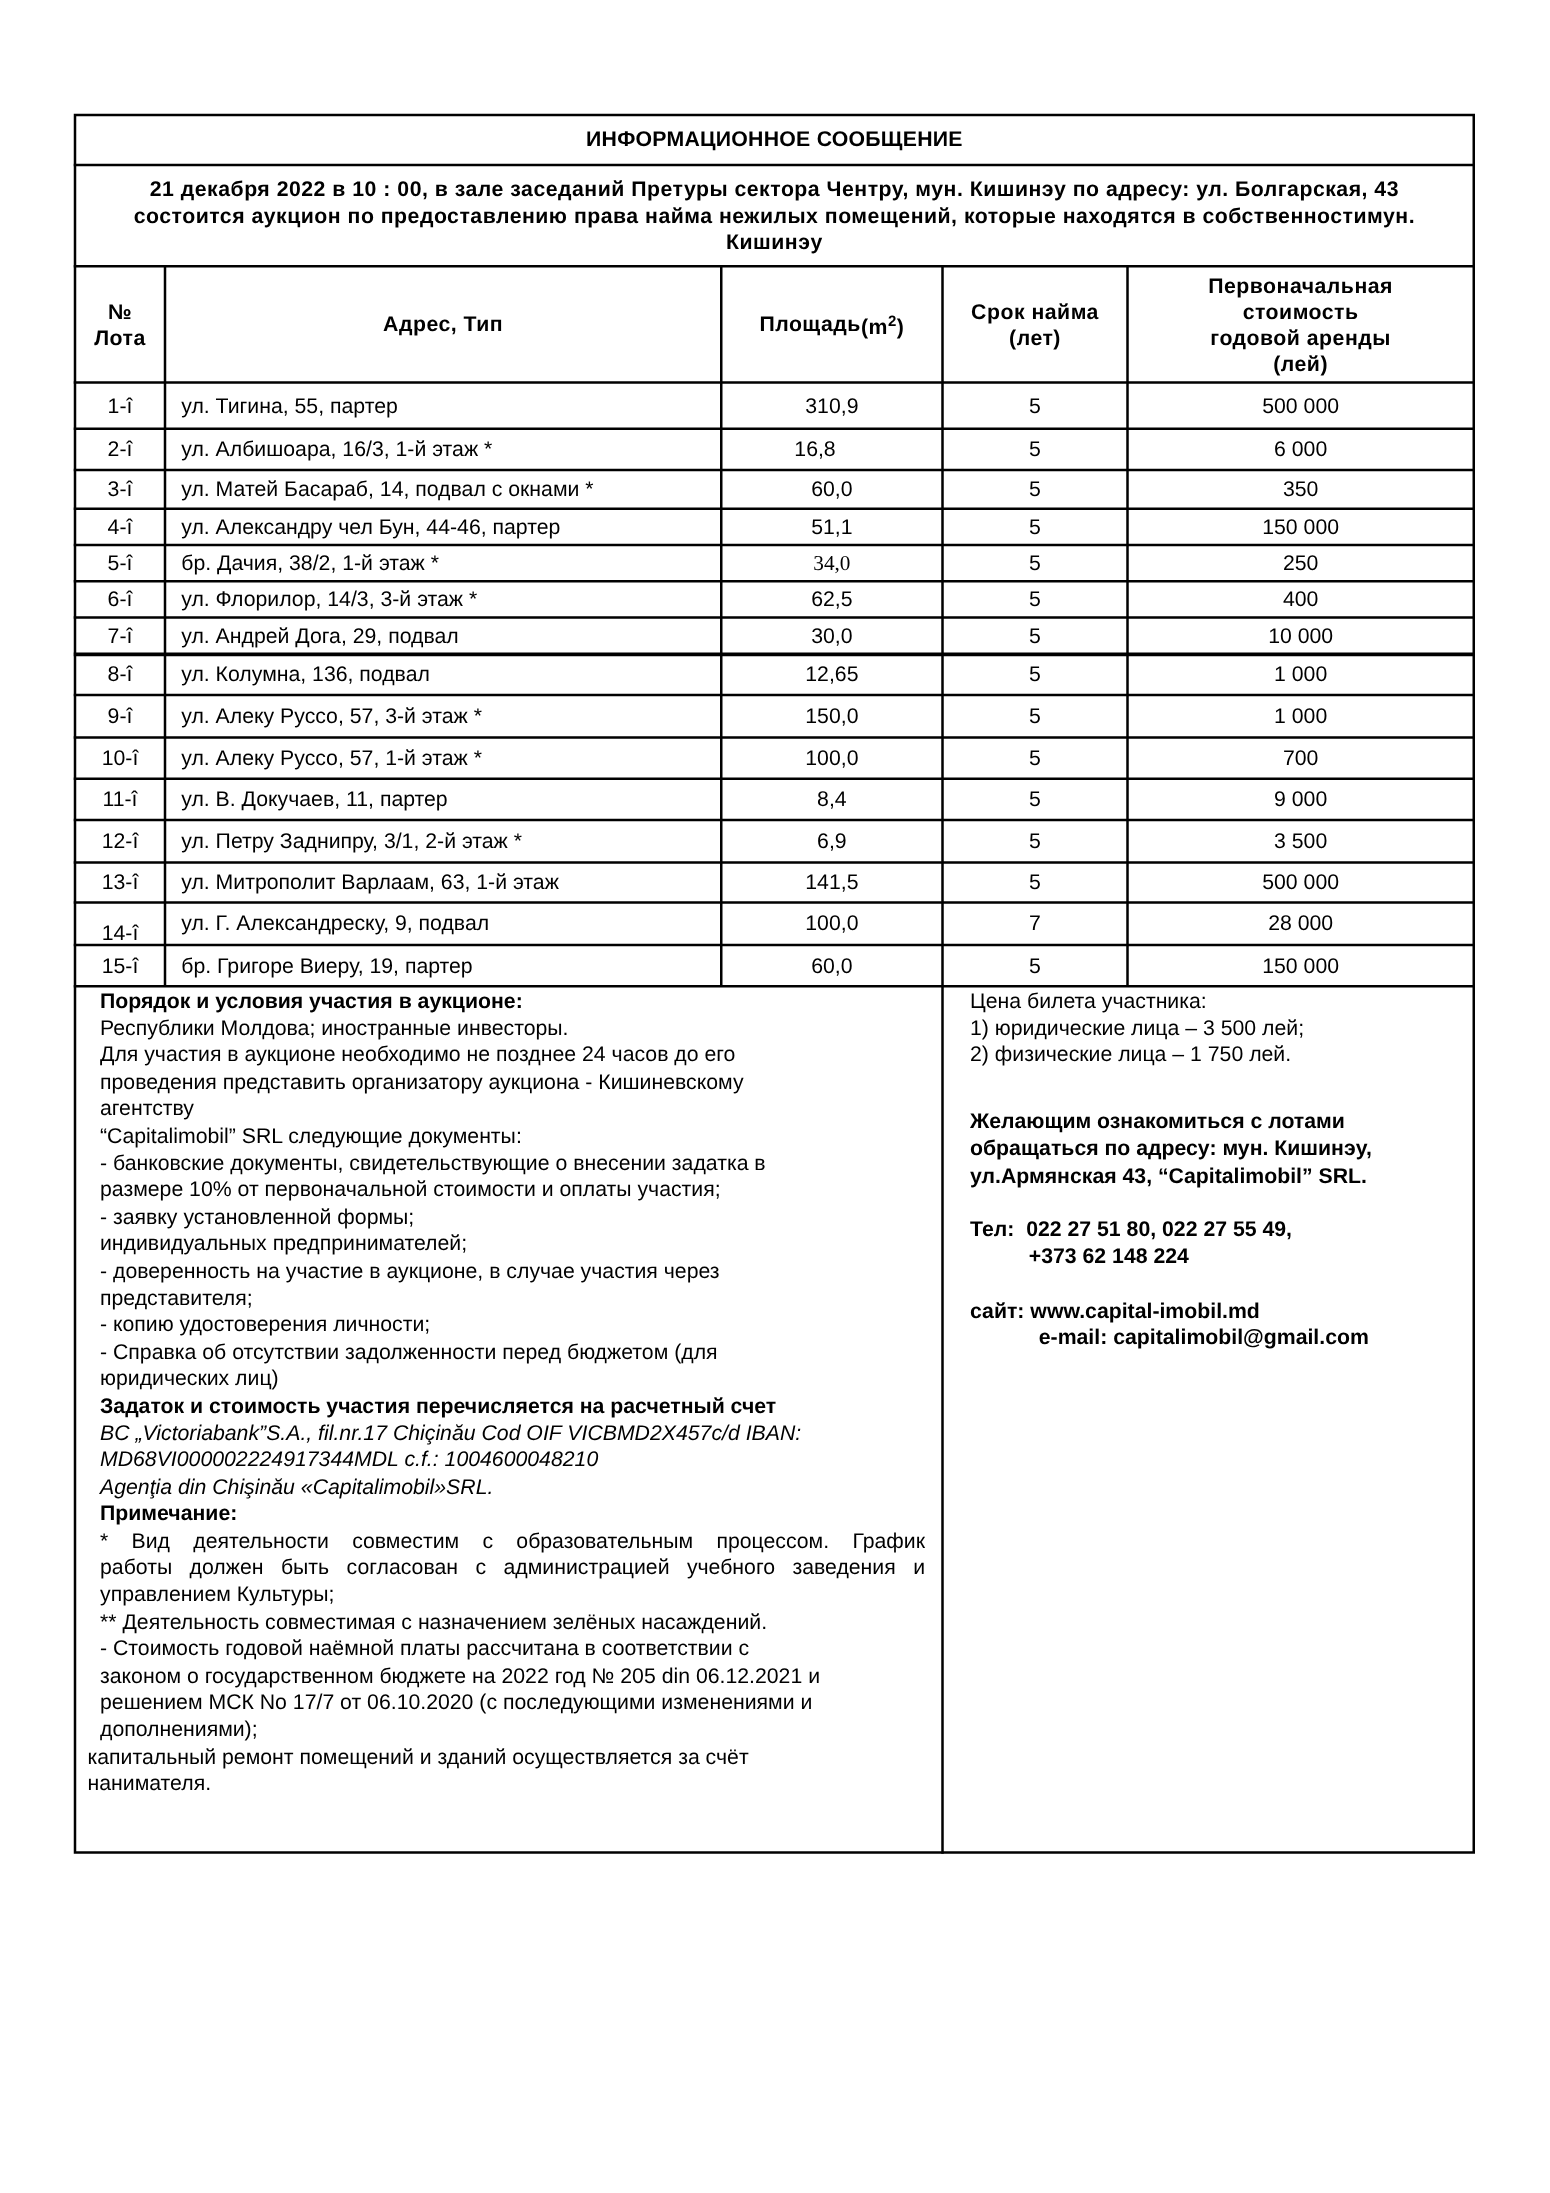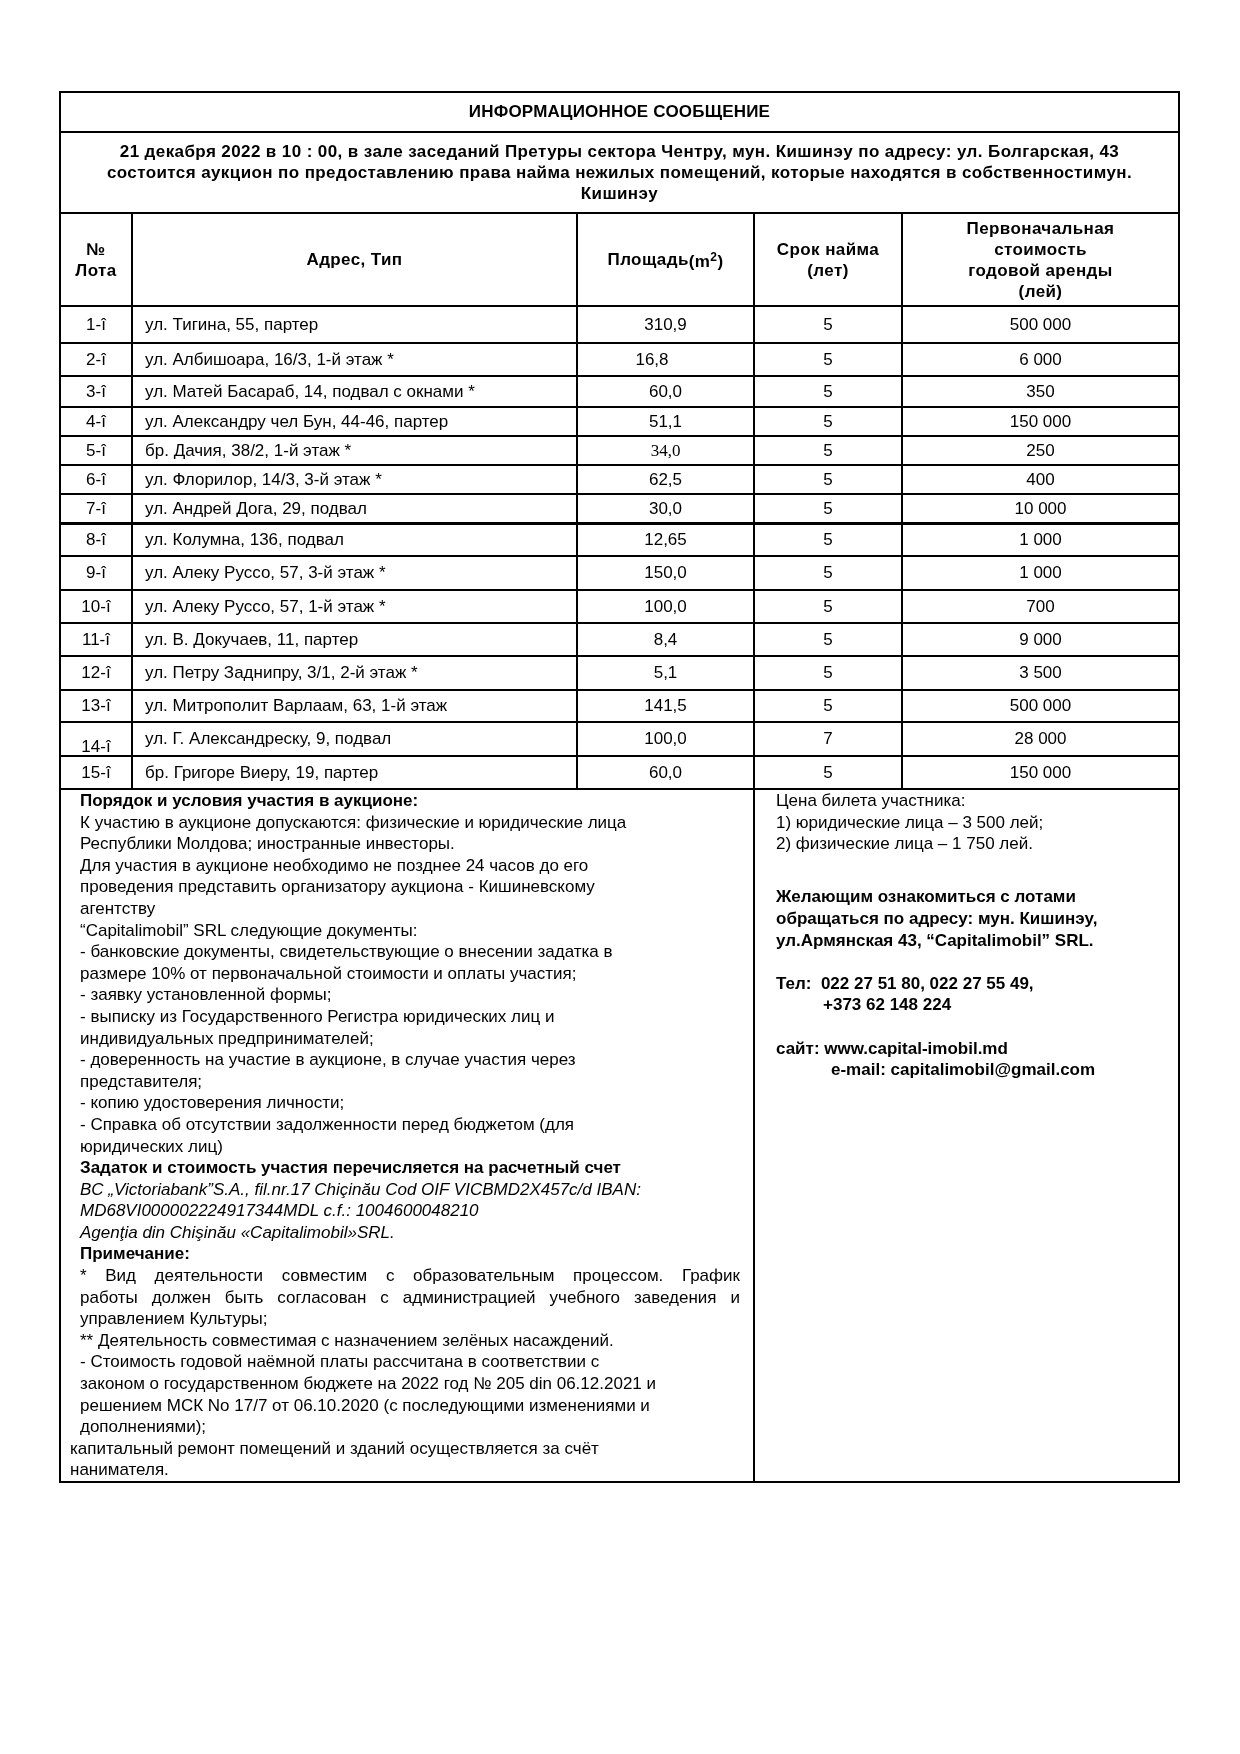--- a/index.html
+++ b/index.html
@@ -167,21 +167,21 @@
     <div>
       <div class="cell td" style="left: 61px; top: 624px; width: 70px; height: 31px;">11-î</div>
       <div class="cell td left" style="left: 133px; top: 624px; width: 443px; height: 31px;">ул. В. Докучаев, 11, партер</div>
       <div class="cell td" style="left: 578px; top: 624px; width: 175px; height: 31px;">8,4</div>
       <div class="cell td" style="left: 755px; top: 624px; width: 146px; height: 31px;">5</div>
       <div class="cell td" style="left: 903px; top: 624px; width: 275px; height: 31px;">9 000</div>
     </div>
     <div>
       <div class="cell td" style="left: 61px; top: 657px; width: 70px; height: 32px;">12-î</div>
       <div class="cell td left" style="left: 133px; top: 657px; width: 443px; height: 32px;">ул. Петру Заднипру, 3/1, 2-й этаж *</div>
-      <div class="cell td" style="left: 578px; top: 657px; width: 175px; height: 32px;">5,1</div>
+      <div class="cell td" style="left: 578px; top: 657px; width: 175px; height: 32px;">6,9</div>
       <div class="cell td" style="left: 755px; top: 657px; width: 146px; height: 32px;">5</div>
       <div class="cell td" style="left: 903px; top: 657px; width: 275px; height: 32px;">3 500</div>
     </div>
     <div>
       <div class="cell td" style="left: 61px; top: 691px; width: 70px; height: 30px;">13-î</div>
       <div class="cell td left" style="left: 133px; top: 691px; width: 443px; height: 30px;">ул. Митрополит Варлаам, 63, 1-й этаж</div>
       <div class="cell td" style="left: 578px; top: 691px; width: 175px; height: 30px;">141,5</div>
       <div class="cell td" style="left: 755px; top: 691px; width: 146px; height: 30px;">5</div>
       <div class="cell td" style="left: 903px; top: 691px; width: 275px; height: 30px;">500 000</div>
     </div>
@@ -197,30 +197,28 @@
       <div class="cell td left" style="left: 133px; top: 757px; width: 443px; height: 31px;">бр. Григоре Виеру, 19, партер</div>
       <div class="cell td" style="left: 578px; top: 757px; width: 175px; height: 31px;">60,0</div>
       <div class="cell td" style="left: 755px; top: 757px; width: 146px; height: 31px;">5</div>
       <div class="cell td" style="left: 903px; top: 757px; width: 275px; height: 31px;">150 000</div>
     </div>
   </div>
 
 <div class="info-left">
   <div class="ln b">Порядок и условия участия в аукционе:</div>
   <div id="cond-lines">
-      <div class="ln">К участию в аукционе допускаются: физические и юридические лица</div>
       <div class="ln">Республики Молдова; иностранные инвесторы.</div>
       <div class="ln">Для участия в аукционе необходимо не позднее 24 часов до его</div>
       <div class="ln">проведения представить организатору аукциона - Кишиневскому</div>
       <div class="ln">агентству</div>
       <div class="ln">“Capitalimobil” SRL следующие документы:</div>
       <div class="ln">- банковские документы, свидетельствующие о внесении задатка в</div>
       <div class="ln">размере 10% от первоначальной стоимости и оплаты участия;</div>
       <div class="ln">- заявку установленной формы;</div>
-      <div class="ln">- выписку из Государственного Регистра юридических лиц и</div>
       <div class="ln">индивидуальных предпринимателей;</div>
       <div class="ln">- доверенность на участие в аукционе, в случае участия через</div>
       <div class="ln">представителя;</div>
       <div class="ln">- копию удостоверения личности;</div>
       <div class="ln">- Справка об отсутствии задолженности перед бюджетом (для</div>
       <div class="ln">юридических лиц)</div>
     </div>
   <div class="ln b">Задаток и стоимость участия перечисляется на расчетный счет</div>
   <div id="bank-lines">
       <div class="ln i">BC „Victoriabank”S.A., fil.nr.17 Chiçinău  Cod OIF VICBMD2X457c/d IBAN:</div>

